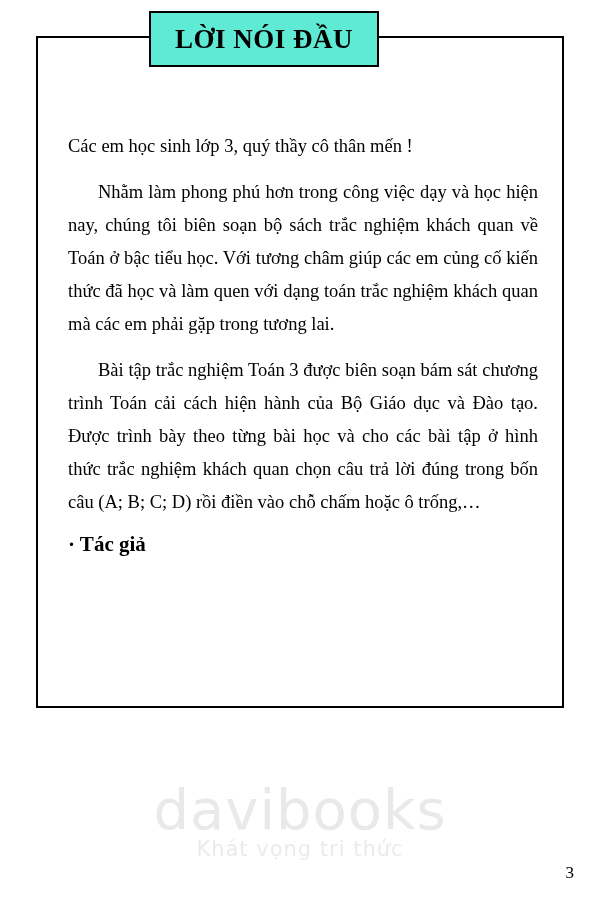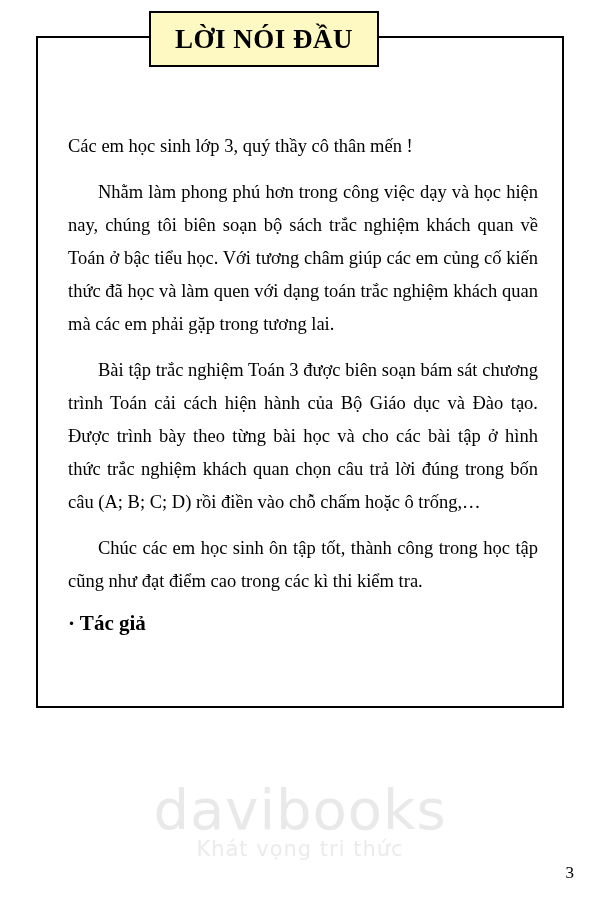--- a/index.html
+++ b/index.html
@@ -29,21 +29,21 @@
 
   
   .title-box {
     position: absolute;
     left: 149px;
     top: 11px;
     width: 230px;
     height: 56px;
     border: 2px solid #000000;
     box-sizing: border-box;
-    background: #fef9c3;
+    background: #5eead4;
     display: flex;
     align-items: center;
     justify-content: center;
     z-index: 3;
   }
   .title-box .title-text {
     font-family: "Liberation Serif", serif;
     font-weight: bold;
     font-size: 27px;
     letter-spacing: 0.5px;
@@ -127,21 +127,20 @@
 
 <div class="content">
 
   <p class="para no-indent">Các em học sinh lớp 3, quý thầy cô thân mến !</p>
 
   <p class="para">Nhằm làm phong phú hơn trong công việc dạy và học hiện nay, chúng tôi biên soạn bộ sách trắc nghiệm khách quan về Toán ở bậc tiểu học. Với tương châm giúp các em củng cố kiến thức đã học và làm quen với dạng toán trắc nghiệm khách quan mà các em phải gặp trong tương lai.</p>
 
   <p class="para"><span class="bold">Bài tập trắc nghiệm Toán 3</span><span> được biên soạn bám sát chương trình Toán cải cách hiện hành của Bộ Giáo dục và Đào tạo. Được trình bày theo từng bài học và cho các bài tập ở hình thức trắc nghiệm khách quan chọn câu trả lời đúng trong bốn câu (A; B; C; D) rồi điền vào chỗ chấm hoặc ô trống,…</span></p>
 
 
-  <p class="para">Chúc các em học sinh ôn tập tốt, thành công trong học tập cũng như đạt điểm cao trong các kì thi kiểm tra.</p>
 
   <p class="signature">· Tác giả</p>
 
 </div>
 
 <div class="watermark">
   <div class="wm-main">davibooks</div>
   <div class="wm-sub">Khát vọng tri thức</div>
 </div>
 

